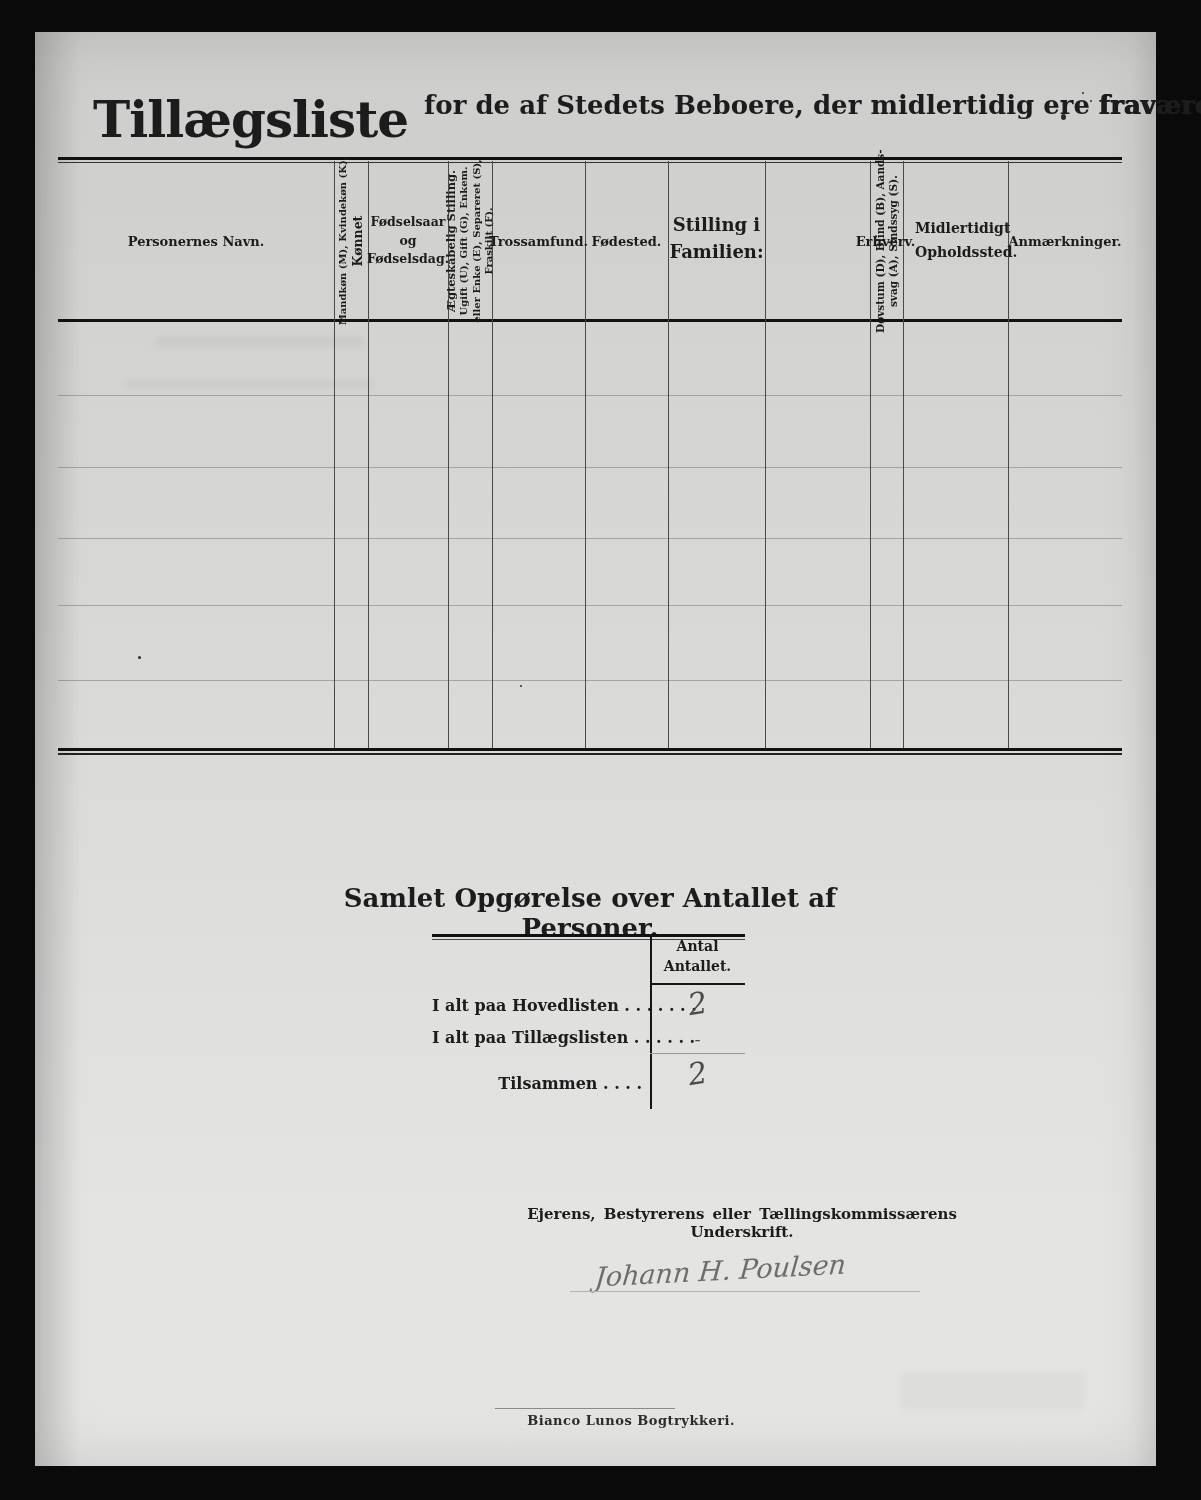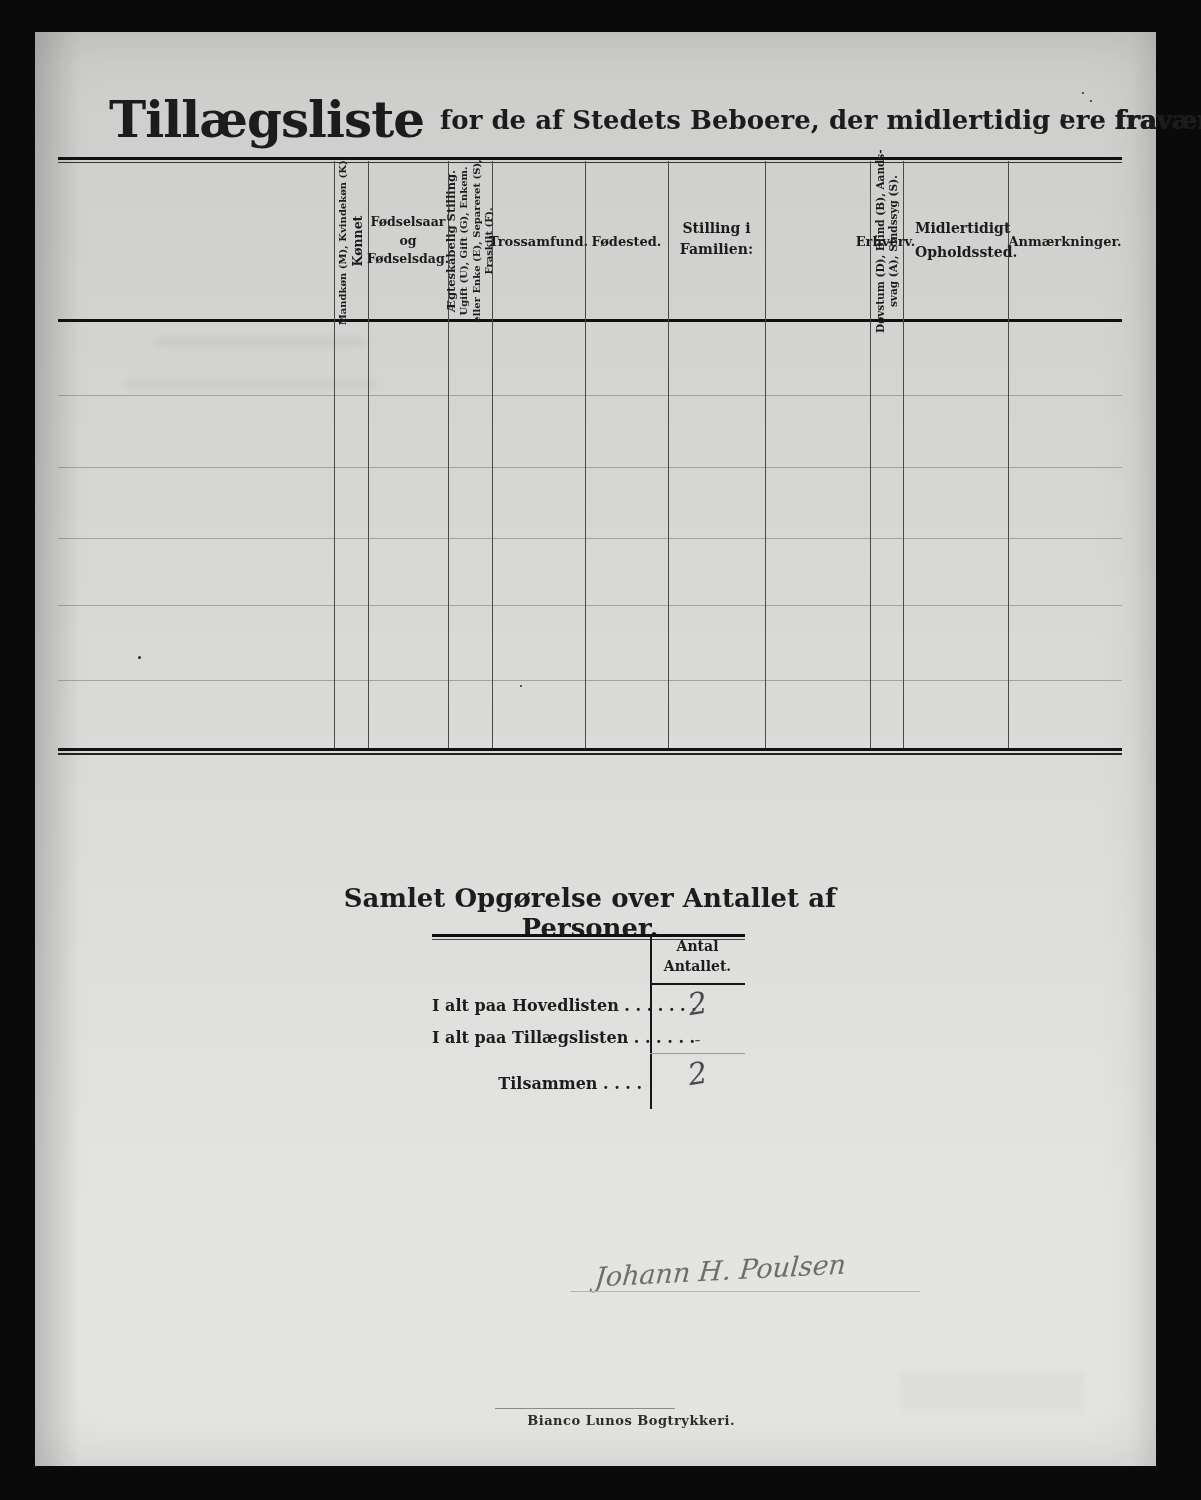--- a/index.html
+++ b/index.html
@@ -6,36 +6,36 @@
   .canvas{position:relative;width:1201px;height:1500px;background:#0a0a0a;overflow:hidden;
           font-family:"DejaVu Serif", serif;color:#1c1c1c;}
   .paper{position:absolute;left:35px;top:32px;width:1121px;height:1434px;
          background-color:#d8d8d6;
          background-image:
            linear-gradient(90deg, rgba(0,0,0,0.13), rgba(0,0,0,0) 45px),
            linear-gradient(270deg, rgba(0,0,0,0.06), rgba(0,0,0,0) 25px),
            linear-gradient(180deg, rgba(0,0,0,0.05) 0%, rgba(0,0,0,0) 40%, rgba(255,255,255,0.30) 82%);
          box-shadow: inset 0 0 60px rgba(0,0,0,0.12);}
   
-  .title{position:absolute;left:58px;top:58px;width:1040px;display:flex;align-items:center;gap:16px;white-space:nowrap;margin-left:16px;}
+  .title{position:absolute;left:58px;top:58px;width:1040px;display:flex;align-items:flex-start;gap:16px;white-space:nowrap;}
   .title-main{font-size:50px;font-weight:bold;letter-spacing:-1px;}
   .title-rest{font-size:26px;font-weight:bold;}
   .title-emph{text-shadow:0.5px 0 currentColor,-0.5px 0 currentColor;}
   
   .census-table{position:absolute;left:23px;top:125px;width:1064px;height:600px;}
   .rule{position:absolute;left:0;width:100%;background:#111;}
   .hairline{position:absolute;left:0;width:100%;height:1px;background:rgba(80,80,78,0.38);}
   .vline{position:absolute;top:4px;height:587px;width:1px;background:#4a4a48;}
   .hcell{position:absolute;top:6px;height:156px;display:flex;flex-direction:column;
          align-items:center;justify-content:center;text-align:center;font-weight:bold;}
   .rcell{flex-direction:row;}
   .rot{transform:rotate(-90deg);line-height:1.25;text-align:center;}
   .rot span{display:block;white-space:nowrap;}
   .h-main{font-size:13px;}
-  .h-big{font-size:14px;line-height:1.45;}
+  .h-big{font-size:18px;line-height:1.45;}
   .h-sub{font-size:10px;line-height:1.25;font-weight:bold;}
   .rot-main{font-size:12.5px;}
   .rot-sub{font-size:10px;}
   
   .summary-heading{position:absolute;left:255px;top:851px;width:600px;text-align:center;
                    font-size:26px;font-weight:bold;}
   .summary-table{position:absolute;left:397px;top:902px;width:313px;height:175px;}
   .sum-label{position:absolute;left:0;width:210px;text-align:right;font-size:16px;font-weight:bold;white-space:nowrap;}
   .sum-value{position:absolute;left:218px;width:95px;text-align:center;
              font-style:italic;color:#4a4a4a;}
@@ -86,20 +86,23 @@
       <div class="vline" style="left:310px;"></div>
       <div class="vline" style="left:390px;"></div>
       <div class="vline" style="left:434px;"></div>
       <div class="vline" style="left:527px;"></div>
       <div class="vline" style="left:610px;"></div>
       <div class="vline" style="left:707px;"></div>
       <div class="vline" style="left:812px;"></div>
       <div class="vline" style="left:845px;"></div>
       <div class="vline" style="left:950px;"></div>
 
+      <div class="hcell h-main" style="left:0;width:276px;">
+        <span>Personernes Navn.</span>
+      </div>
 
       <div class="hcell rcell" style="left:276px;width:34px;">
         <div class="rot">
           <span class="rot-sub">Mandkøn (M), Kvindekøn (K).</span>
           <span class="rot-main">Kønnet</span>
         </div>
       </div>
 
       <div class="hcell" style="left:310px;width:80px;font-size:12.5px;line-height:1.5;">
         <span>Fødselsaar</span>
@@ -167,20 +170,21 @@
 
       <div class="sum-label" style="top:94px;">I alt paa Tillægslisten  . . . . . .</div>
       <div class="sum-value handdash" style="top:95px;">-</div>
 
       <div style="position:absolute;left:218px;top:119px;width:95px;height:1px;background:#9a9a98;"></div>
 
       <div class="sum-label" style="top:140px;">Tilsammen . . . .</div>
       <div class="sum-value hand2" style="top:122px;">2</div>
     </div>
 
+    <div class="sig-label">Ejerens, Bestyrerens eller Tællingskommissærens Underskrift.</div>
     <svg style="position:absolute;left:500px;top:1208px;" width="170" height="150" viewBox="0 0 170 150">
       <path d="M 128 10 C 110 38 60 80 35 104 C 12 126 16 136 34 124 C 55 110 72 78 80 50" fill="none" stroke="#77777
 5" stroke-width="2.2" opacity="0.85"></path>
     </svg>
     <div class="sig-name">Johann H. Poulsen</div>
     <div class="sig-underline"></div>
 
     <div class="footer-line"></div>
     <div class="footer-text">Bianco Lunos Bogtrykkeri.</div>
 

